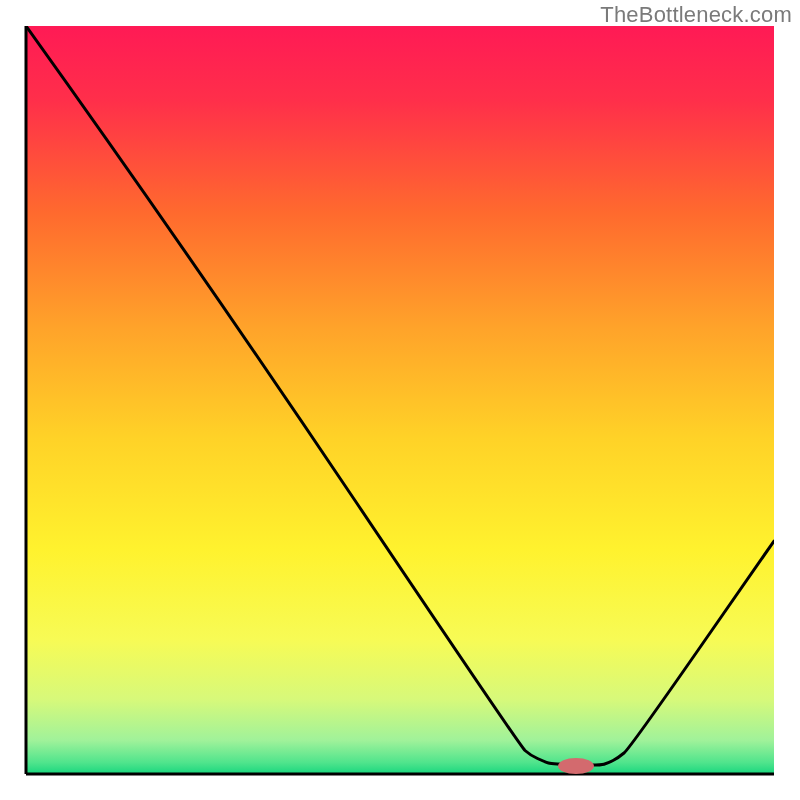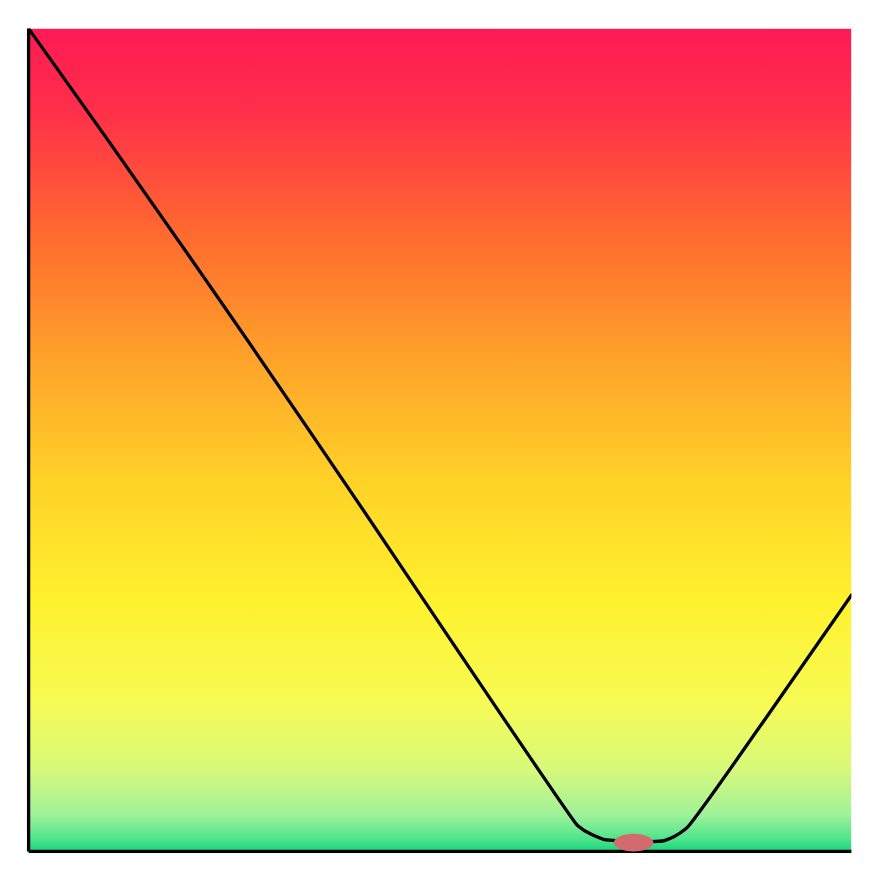--- a/index.html
+++ b/index.html
@@ -23,20 +23,21 @@
     color: #7a7a7a;
     letter-spacing: 0.2px;
     font-weight: 500;
   }
   svg { display: block; }
 </style>
 </head>
 <body>
 
 <div class="stage">
+  <div class="watermark">TheBottleneck.com</div>
 
   <svg id="chart-svg" width="800" height="800" viewBox="0 0 800 800">
     <defs>
       <linearGradient id="bg-grad" x1="0" y1="0" x2="0" y2="1">
           <stop offset="0%" stop-color="#ff1a55"></stop>
           <stop offset="10%" stop-color="#ff2f4a"></stop>
           <stop offset="25%" stop-color="#ff6a2e"></stop>
           <stop offset="40%" stop-color="#ffa22a"></stop>
           <stop offset="55.00000000000001%" stop-color="#ffd227"></stop>
           <stop offset="70%" stop-color="#fff22e"></stop>

